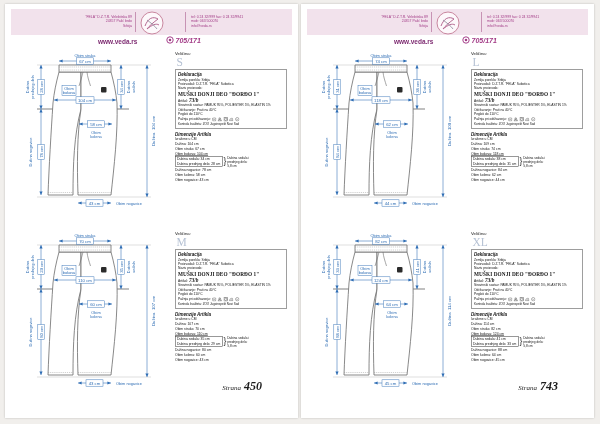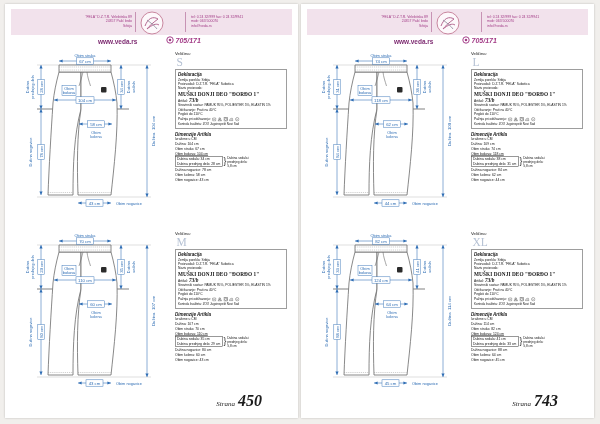--- a/index.html
+++ b/index.html
@@ -42,24 +42,24 @@
 
   .dims-title{font-size:9px;font-weight:bold;font-style:italic;margin-top:6px;}
   .dims-sub{font-size:6.6px;margin-bottom:3px;}
   .dim-row{font-size:6.8px;line-height:1.4;white-space:nowrap;}
   .dim-row.u{text-decoration:underline;}
   .dims-boxwrap{display:flex;align-items:center;}
   .dims-box{border:1px solid #333;padding:0 3px;}
   .brace{font-size:17px;font-weight:300;margin:0 2px;color:#222;}
   .note{font-size:6.3px;line-height:1.25;}
 
-  .footer{position:absolute;bottom:8px;right:36px;display:flex;align-items:baseline;gap:3px;
+  .footer{position:absolute;bottom:24px;right:36px;display:flex;align-items:baseline;gap:3px;
     font-family:"Liberation Serif",serif;color:#1c1c1c;}
   .footer-label{font-size:7px;font-style:italic;}
-  .footer-num{font-size:16px;font-weight:bold;font-style:italic;}
+  .footer-num{font-size:12px;font-weight:bold;font-style:italic;}
 
   
   .pant{fill:#fff;stroke:#6b6b6b;stroke-width:.8;stroke-linejoin:round;}
   .stitch{stroke:#8a8a8a;stroke-width:.4;stroke-dasharray:1.2 .9;fill:none;}
   .dstring{fill:none;stroke:#6b6b6b;stroke-width:.6;}
   .dim{stroke:#2e6db4;stroke-width:.55;}
   .vbox{fill:#fff;stroke:#2e6db4;stroke-width:.45;}
   .dlab{font-size:3.9px;fill:#2e6db4;font-family:"Liberation Sans",sans-serif;}
   .dval{font-size:4.3px;fill:#2e6db4;font-family:"Liberation Sans",sans-serif;}
   .ext{stroke:#b8b8b8;stroke-width:.45;}

